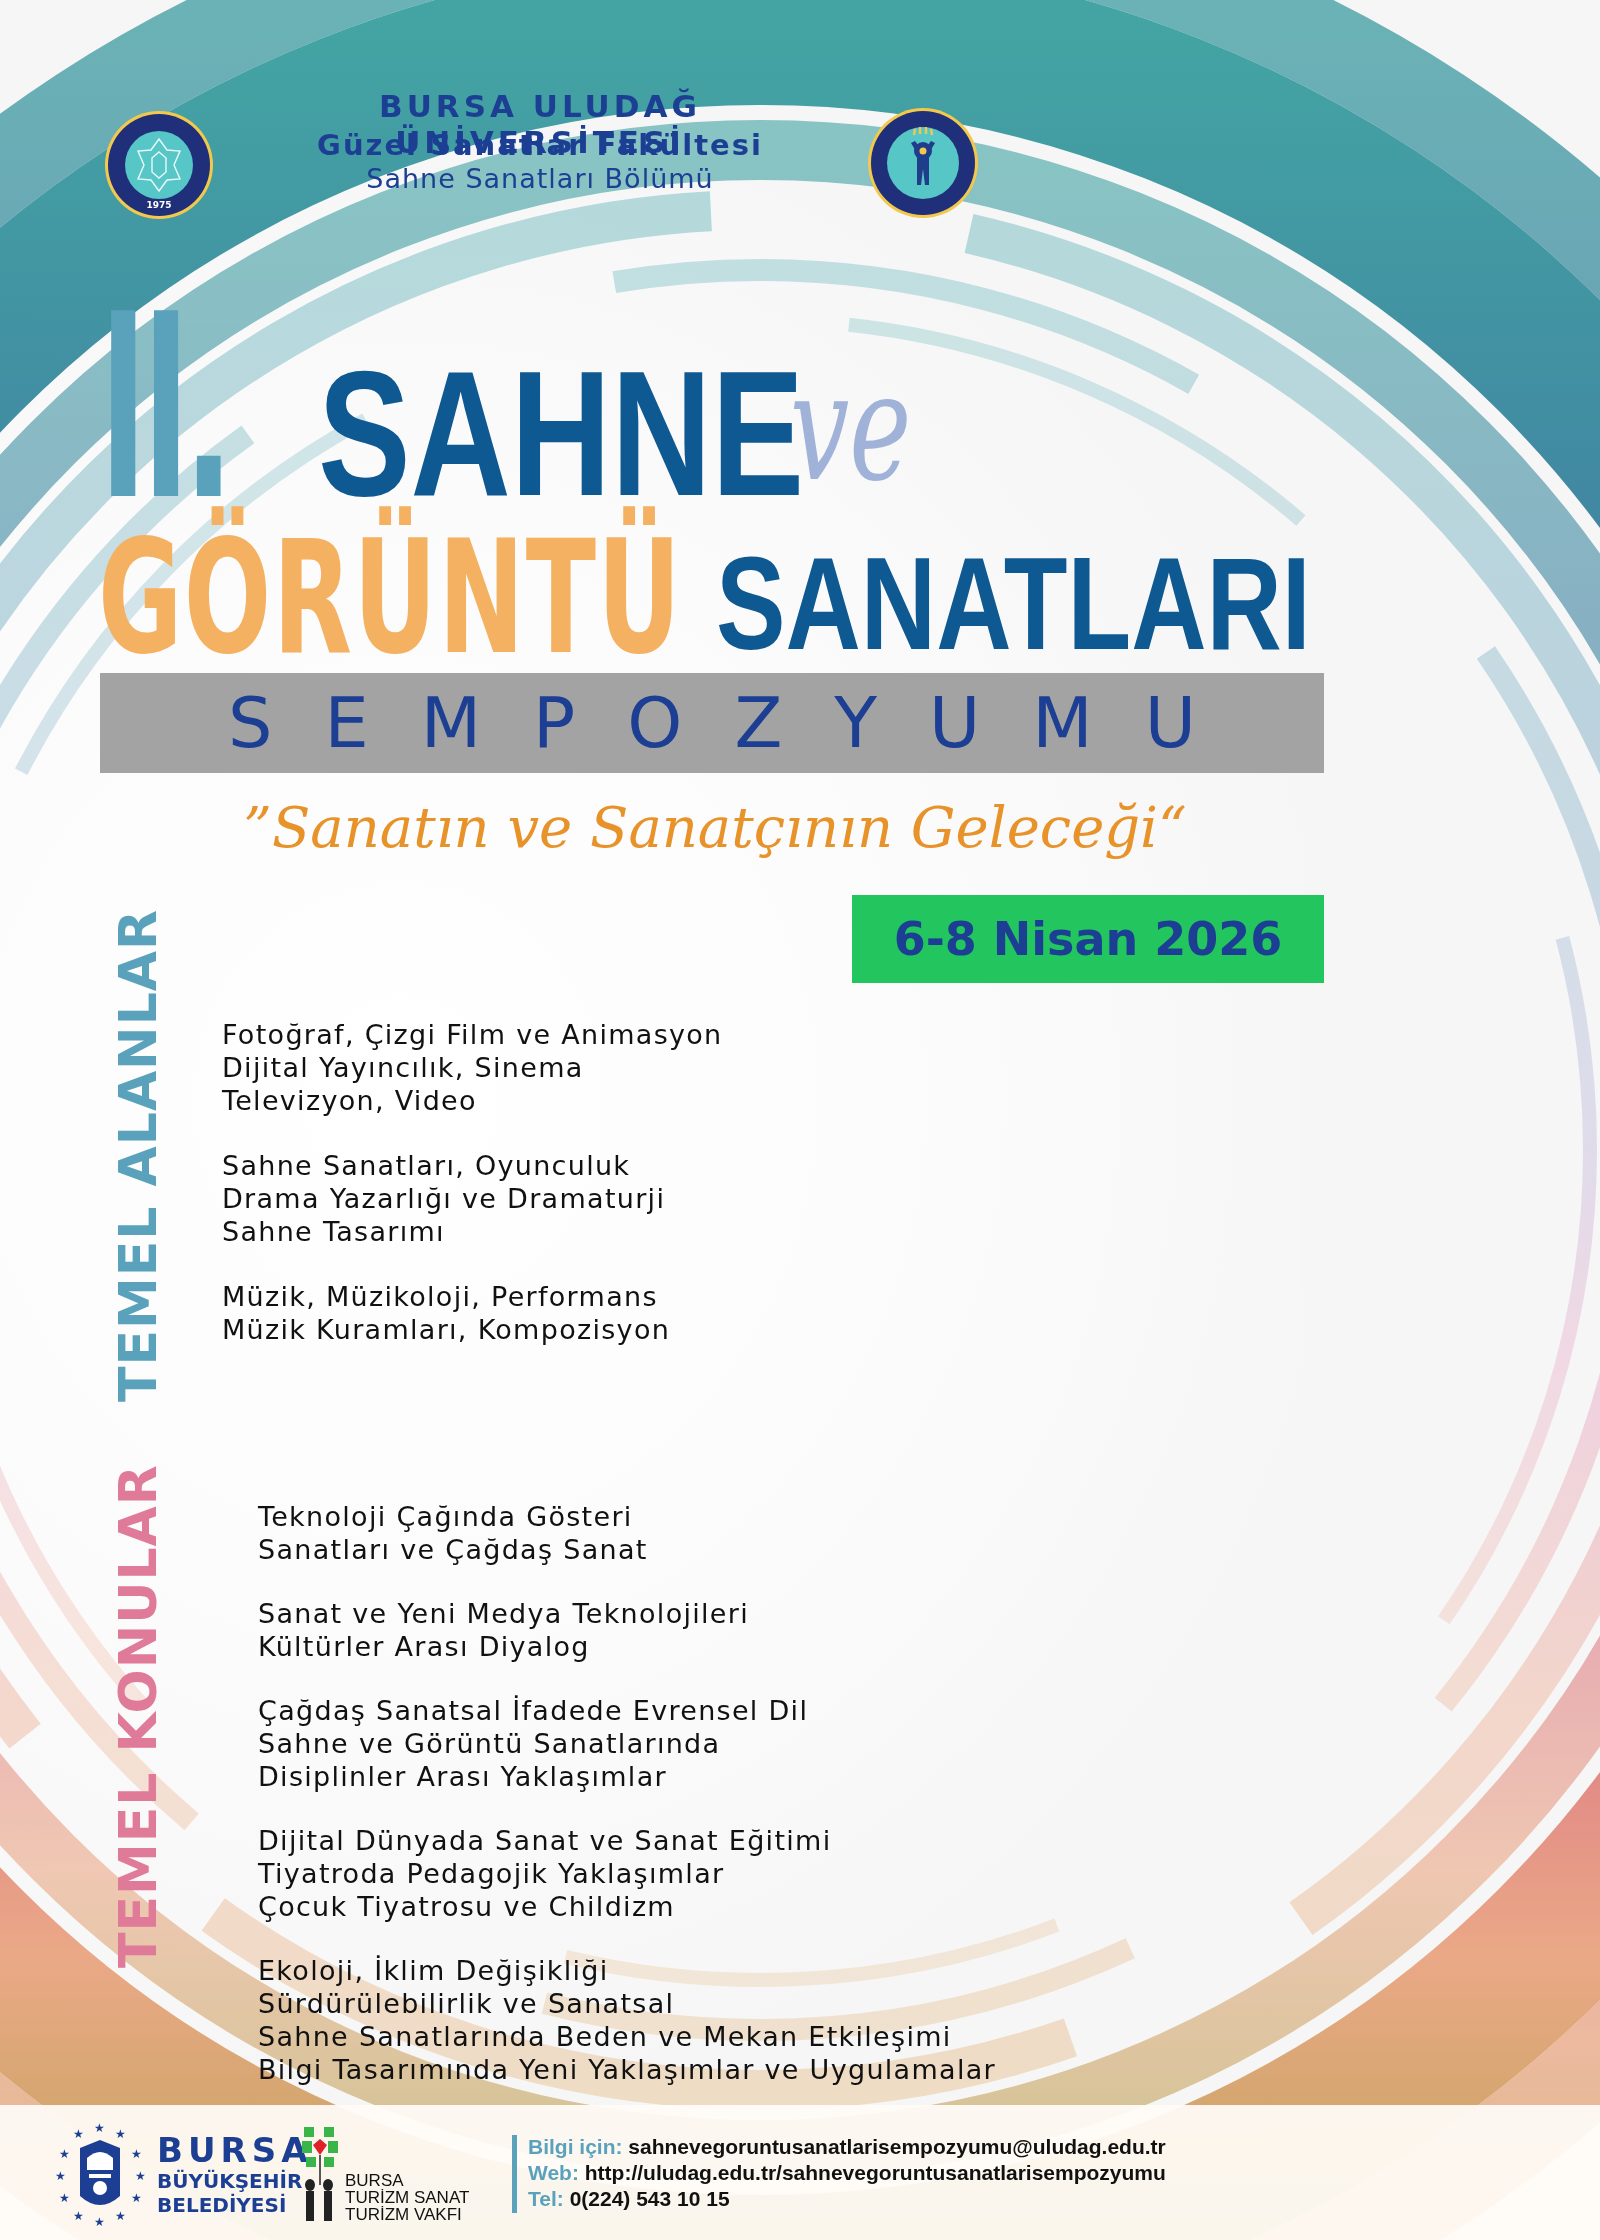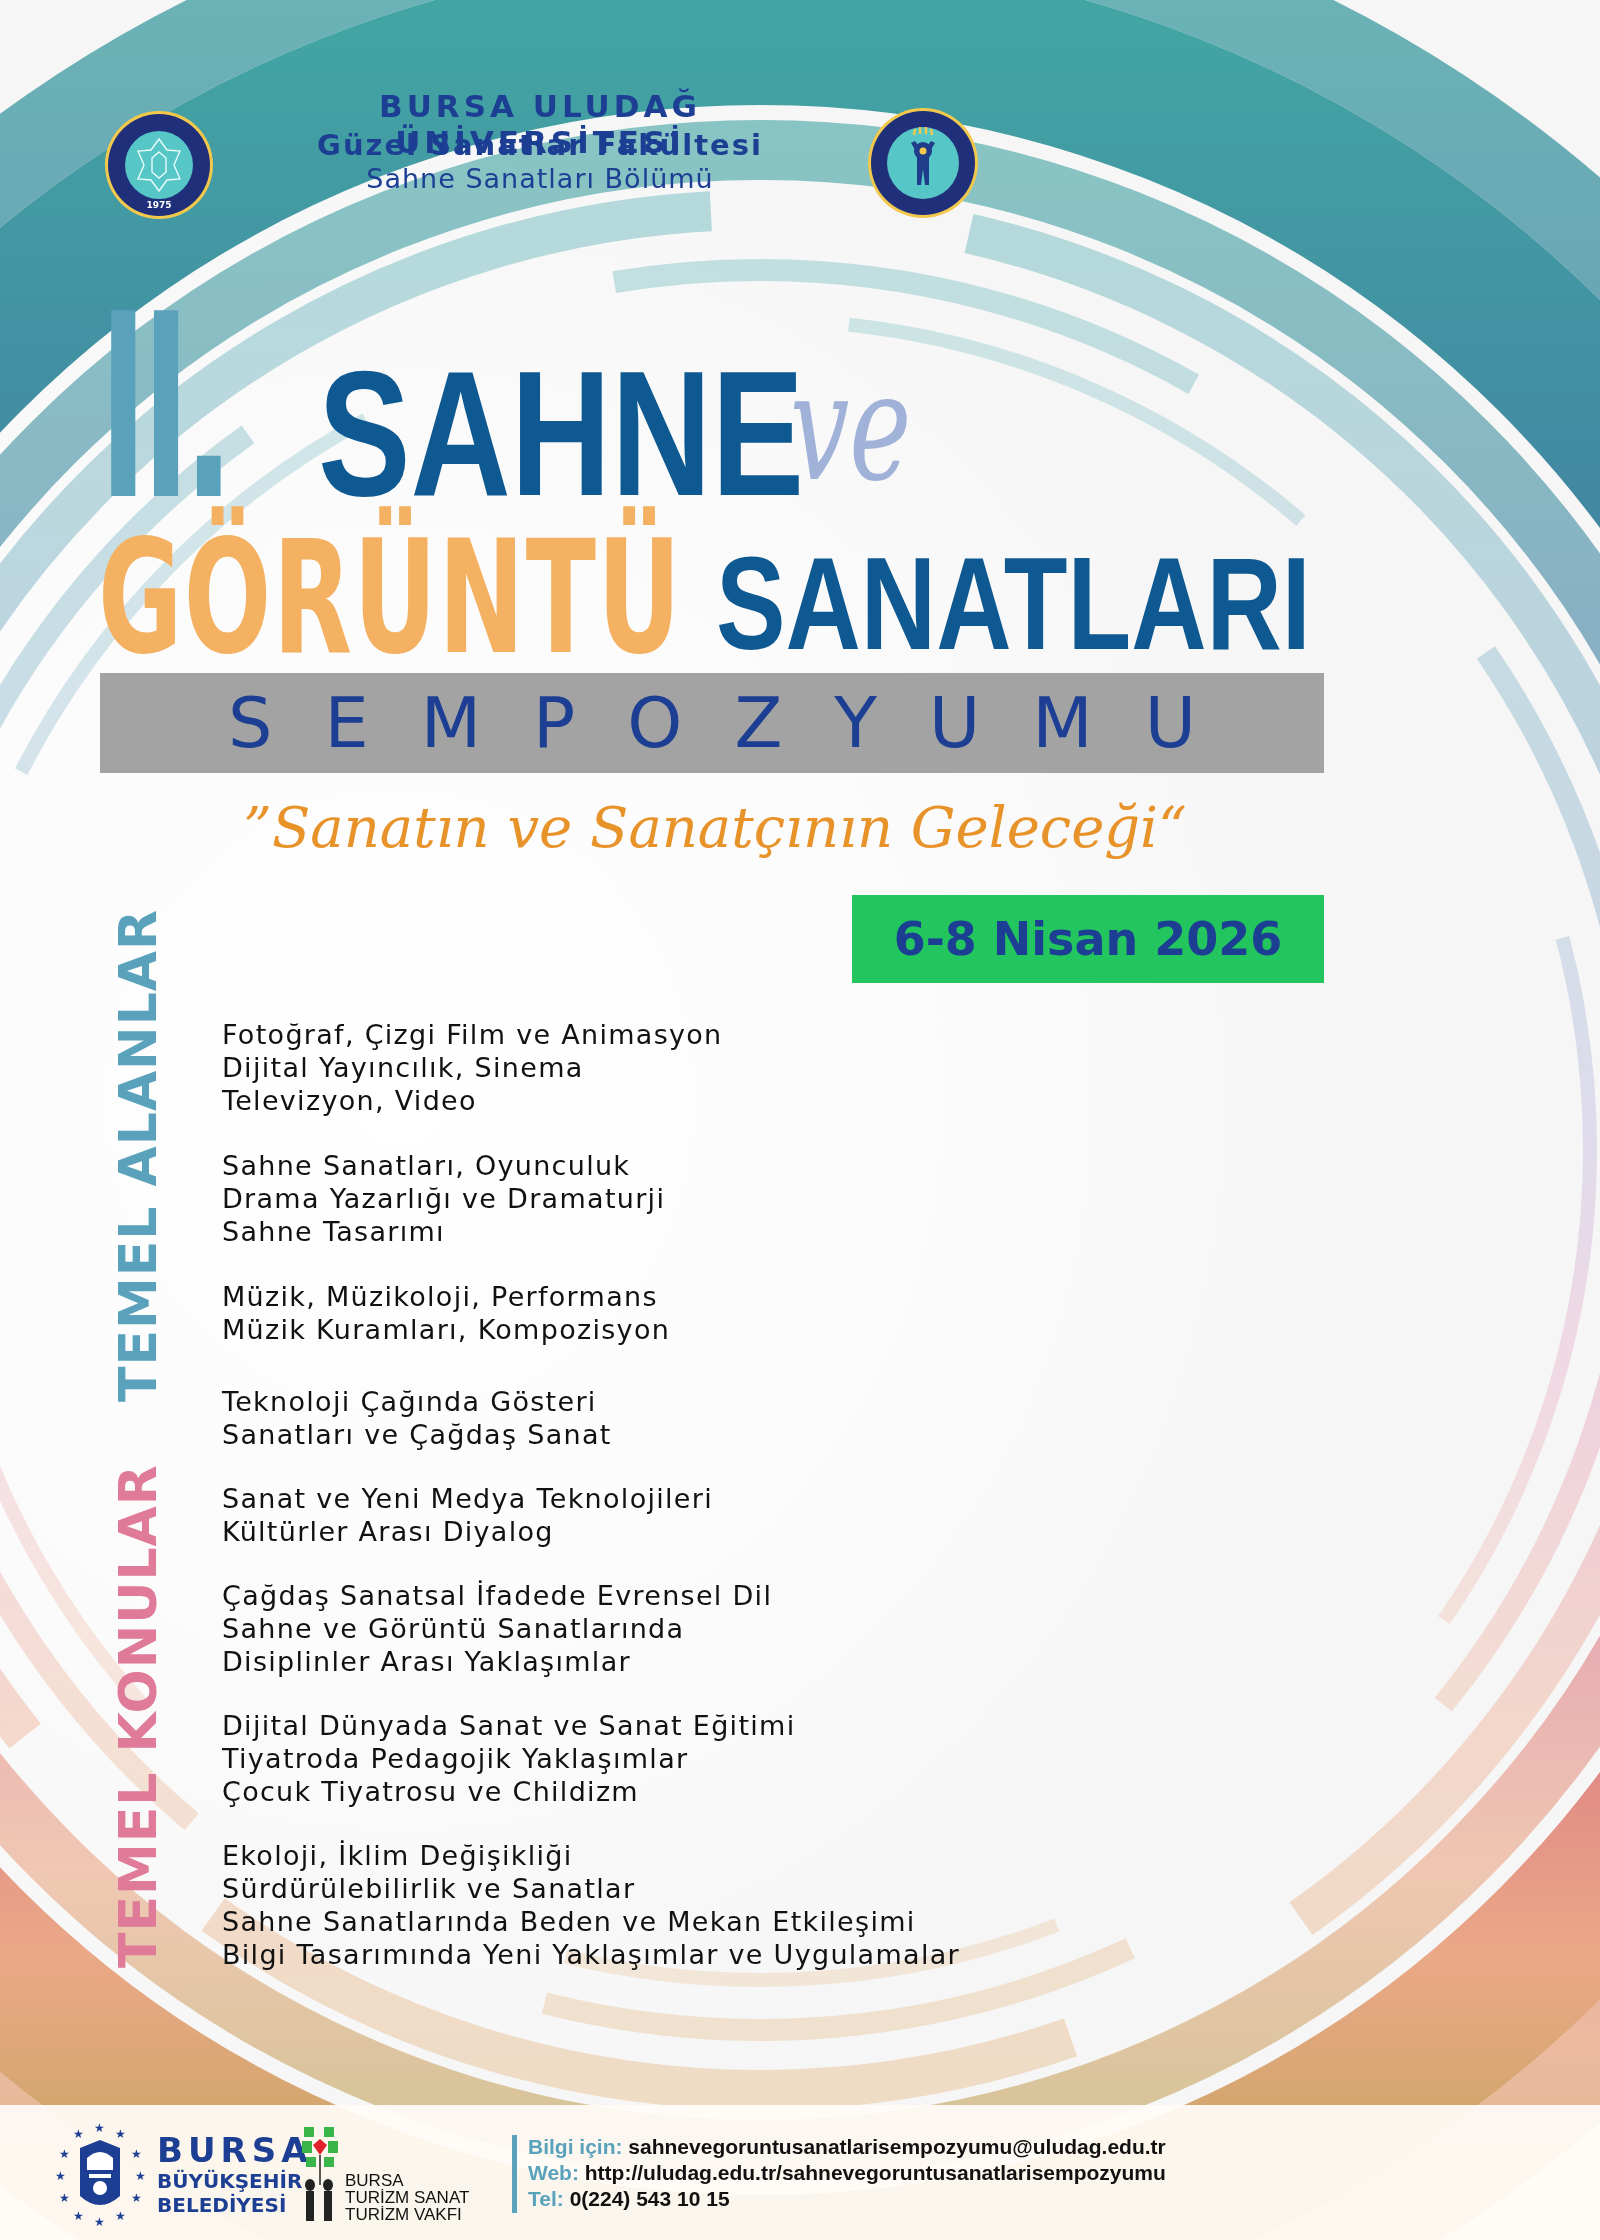--- a/index.html
+++ b/index.html
@@ -72,21 +72,21 @@
     transform: rotate(-90deg); transform-origin: left top;
   }
   .vl-alanlar { left: 108px; top: 1402px; color: #5aa2bc; }
   .vl-konular { left: 108px; top: 1968px; color: #e07a99; }
 
   .list { position: absolute; left: 222px; color: #111; font-family: "DejaVu Sans", sans-serif;
     font-size: 27px; letter-spacing: 1.3px; line-height: 33px; }
   .list .grp { margin-bottom: 32px; }
   .list .ln { white-space: nowrap; }
   .list-alanlar { top: 1018px; }
-  .list-konular { top: 1385px; }
+  .list-konular { top: 1500px; margin-left: 36px; }
   .list-konular .grp { margin-bottom: 31px; }
 
   .footer {
     position: absolute; left: 0; top: 2105px; width: 1600px; height: 135px;
     background: rgba(255,252,248,0.93);
   }
   .bbb { position: absolute; left: 45px; top: 2118px; }
   .bbb-text { position: absolute; left: 157px; top: 2133px; color: #1c3f94; font-family: "DejaVu Sans", sans-serif; font-weight: bold; line-height: 1; }
   .bbb-text .b1 { font-size: 34px; letter-spacing: 5px; }
   .bbb-text .b2, .bbb-text .b3 { font-size: 20px; margin-top: 4px; }
@@ -219,21 +219,21 @@
     <div class="ln">Sahne ve Görüntü Sanatlarında</div>
     <div class="ln">Disiplinler Arası Yaklaşımlar</div>
   </div>
   <div class="grp">
     <div class="ln">Dijital Dünyada Sanat ve Sanat Eğitimi</div>
     <div class="ln">Tiyatroda Pedagojik Yaklaşımlar</div>
     <div class="ln">Çocuk Tiyatrosu ve Childizm</div>
   </div>
   <div class="grp">
     <div class="ln">Ekoloji, İklim Değişikliği</div>
-    <div class="ln">Sürdürülebilirlik ve Sanatlar</div>
+    <div class="ln">Sürdürülebilirlik ve Sanatsal</div>
     <div class="ln">Sahne Sanatlarında Beden ve Mekan Etkileşimi</div>
     <div class="ln">Bilgi Tasarımında Yeni Yaklaşımlar ve Uygulamalar</div>
   </div>
 </div>
 
 <div class="footer"></div>
 
 <div class="bbb">
   <svg width="110" height="110" viewBox="0 0 110 110">
     <g fill="#1c3f94" font-size="12" font-family="DejaVu Sans">

